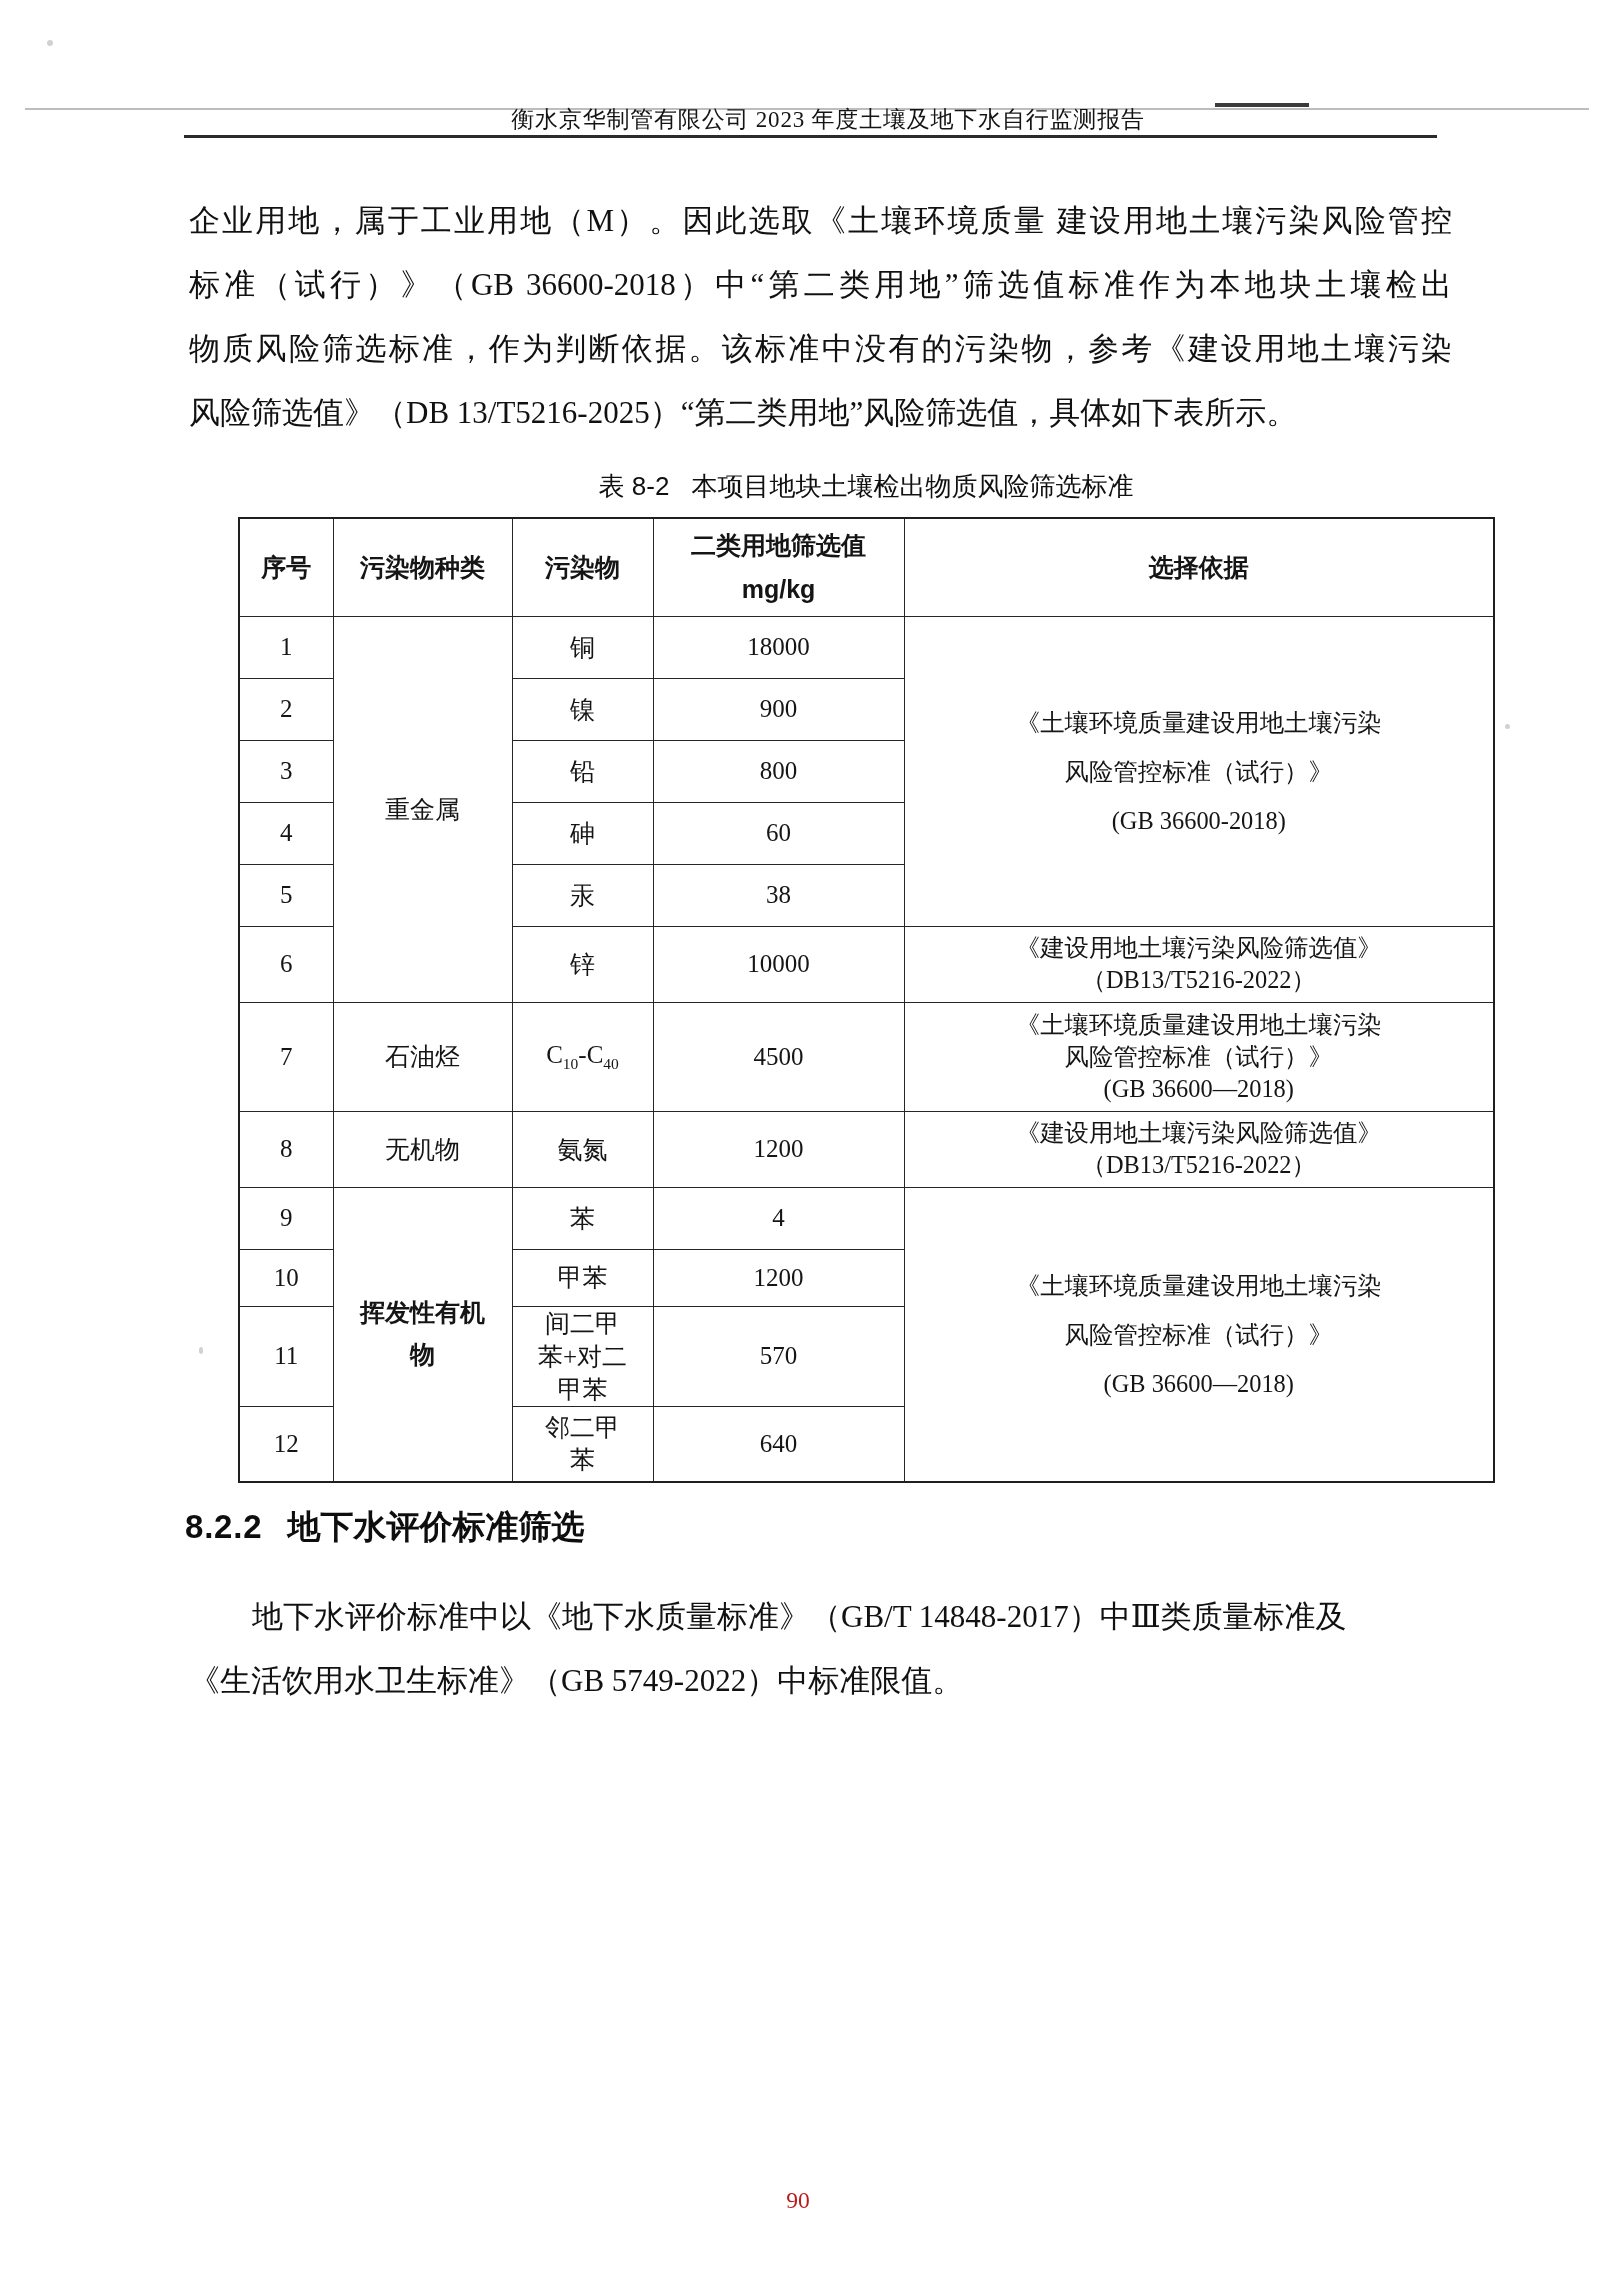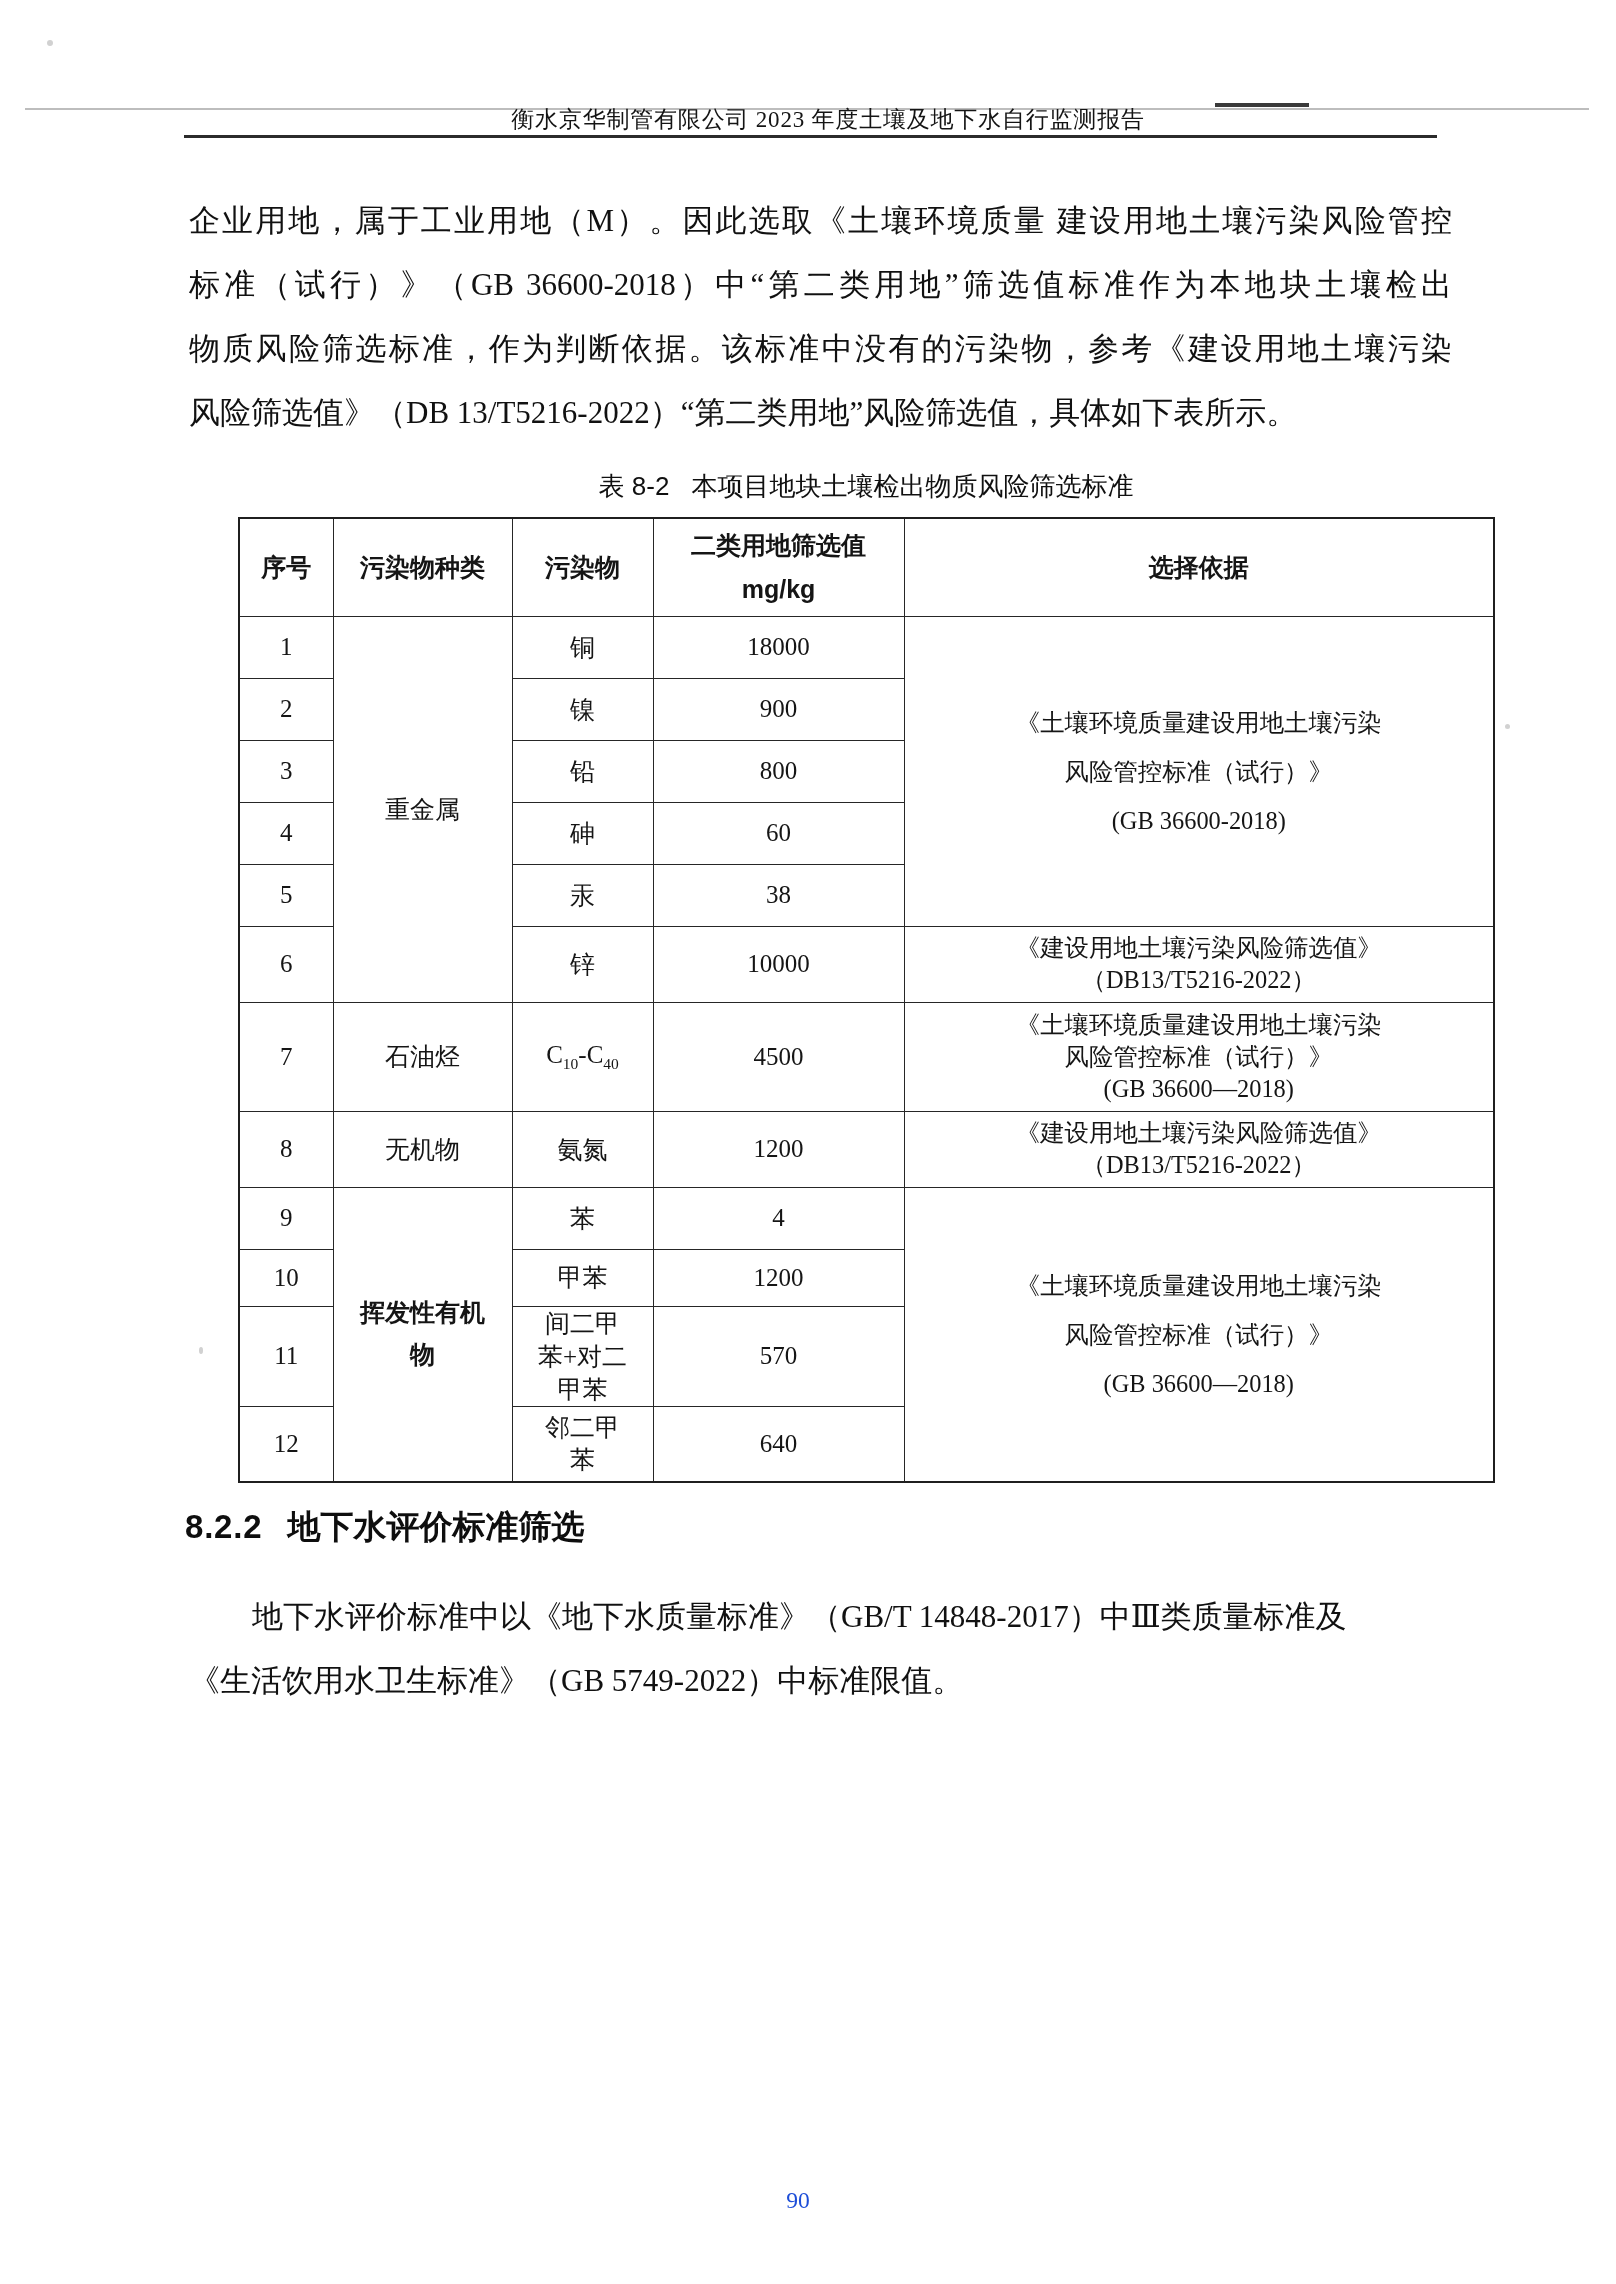--- a/index.html
+++ b/index.html
@@ -66,21 +66,21 @@
   
   .sec-heading{
     position:absolute;left:185px;top:1505px;width:1263px;
     font-family:"Liberation Sans","DejaVu Sans",sans-serif;
     font-weight:bold;font-size:33px;color:#0e0e0e;
   }
   .sec-heading .sec-no{margin-right:25px;letter-spacing:0.8px;}
   .para2-l1{position:absolute;left:252px;top:1598px;width:1204px;font-size:31px;line-height:37px;color:#111;}
   .para2-l2{position:absolute;left:189px;top:1662px;width:1263px;font-size:31px;line-height:37px;color:#111;}
   
-  .page-number{position:absolute;left:0;top:2187px;width:1596px;text-align:center;font-size:23.6px;color:#1d4ed8;}
+  .page-number{position:absolute;left:0;top:2187px;width:1596px;text-align:center;font-size:23.6px;color:#b91c1c;}
   
   .speck{position:absolute;width:5.9px;height:5.9px;border-radius:50%;background:#ababab;opacity:.55;}
   .speck.s1{left:47px;top:40px;}
   .speck.s2{left:1505px;top:724px;width:5px;height:5px;}
   .speck.s3{left:199px;top:1347px;width:4.2px;height:6.7px;}
 </style>
 </head>
 <body>
 
 <div class="page">
@@ -91,21 +91,21 @@
   <div class="speck s2"></div>
   <div class="speck s3"></div>
 
   <div class="header-title">衡水京华制管有限公司 2023 年度土壤及地下水自行监测报告</div>
   <div class="header-rule"></div>
 
   <div class="para1">
     <div class="jline">企业用地，属于工业用地（M）。因此选取《土壤环境质量 建设用地土壤污染风险管控</div>
     <div class="jline">标准（试行）》（GB 36600-2018）中“第二类用地”筛选值标准作为本地块土壤检出</div>
     <div class="jline">物质风险筛选标准，作为判断依据。该标准中没有的污染物，参考《建设用地土壤污染</div>
-    <div class="lline">风险筛选值》（DB 13/T5216-2022）“第二类用地”风险筛选值，具体如下表所示。</div>
+    <div class="lline">风险筛选值》（DB 13/T5216-2025）“第二类用地”风险筛选值，具体如下表所示。</div>
   </div>
 
   <div class="tbl-caption">
     <span class="cap-no">表 8-2</span><span>本项目地块土壤检出物质风险筛选标准</span>
   </div>
 
   <table class="std">
     <colgroup>
       <col style="width:94px">
         <col style="width:179px">

